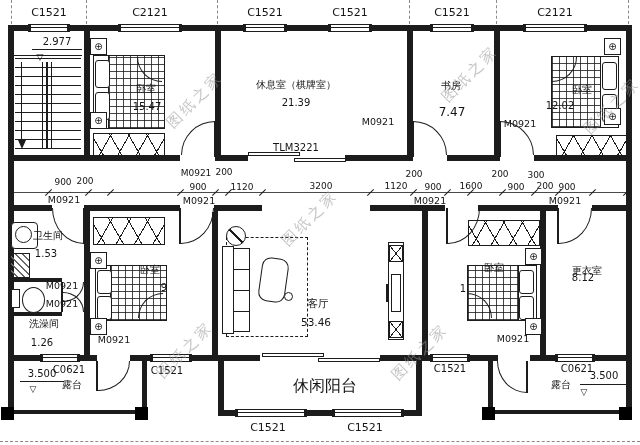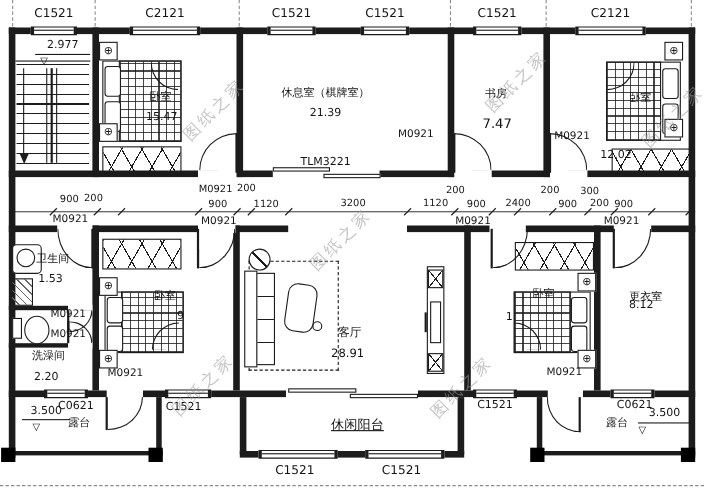--- a/index.html
+++ b/index.html
@@ -230,70 +230,70 @@
     <div class="lbl" style="left: 57px; top: 42px; font-size: 10px;">2.977</div>
     <div class="lbl" style="left: 40px; top: 57px; font-size: 9px;">▽</div>
     <div class="lbl under" style="left: 146px; top: 89px; font-size: 10px;">卧室</div>
     <div class="lbl" style="left: 147px; top: 107px; font-size: 10px;">15.47</div>
     <div class="lbl" style="left: 296px; top: 85px; font-size: 10px;">休息室（棋牌室）</div>
     <div class="lbl" style="left: 296px; top: 103px; font-size: 10px;">21.39</div>
     <div class="lbl" style="left: 296px; top: 148px; font-size: 10px;">TLM3221</div>
     <div class="lbl" style="left: 451px; top: 86px; font-size: 10px;">书房</div>
     <div class="lbl" style="left: 452px; top: 112px; font-size: 12px;">7.47</div>
     <div class="lbl under" style="left: 582px; top: 90px; font-size: 10px;">卧室</div>
-    <div class="lbl" style="left: 560px; top: 106px; font-size: 10px; margin-top: 36px;">12.02</div>
+    <div class="lbl" style="left: 560px; top: 106px; font-size: 10px;">12.02</div>
     <div class="lbl" style="left: 378px; top: 122px; font-size: 9.5px;">M0921</div>
     <div class="lbl" style="left: 520px; top: 124px; font-size: 9.5px;">M0921</div>
     <div class="lbl" style="left: 196px; top: 173px; font-size: 9px;">M0921</div>
     <div class="lbl" style="left: 224px; top: 172px; font-size: 9px;">200</div>
     <div class="lbl" style="left: 414px; top: 174px; font-size: 9px;">200</div>
     <div class="lbl" style="left: 500px; top: 174px; font-size: 9px;">200</div>
     <div class="lbl" style="left: 536px; top: 175px; font-size: 9px;">300</div>
     <div class="lbl" style="left: 63px; top: 182px; font-size: 9px;">900</div>
     <div class="lbl" style="left: 85px; top: 181px; font-size: 9px;">200</div>
     <div class="lbl" style="left: 198px; top: 187px; font-size: 9px;">900</div>
     <div class="lbl" style="left: 242px; top: 187px; font-size: 9px;">1120</div>
     <div class="lbl" style="left: 321px; top: 186px; font-size: 9px;">3200</div>
     <div class="lbl" style="left: 396px; top: 186px; font-size: 9px;">1120</div>
     <div class="lbl" style="left: 433px; top: 187px; font-size: 9px;">900</div>
-    <div class="lbl" style="left: 471px; top: 186px; font-size: 9px;">2400</div>
+    <div class="lbl" style="left: 471px; top: 186px; font-size: 9px;">1600</div>
     <div class="lbl" style="left: 516px; top: 187px; font-size: 9px;">900</div>
     <div class="lbl" style="left: 545px; top: 186px; font-size: 9px;">200</div>
     <div class="lbl" style="left: 567px; top: 187px; font-size: 9px;">900</div>
     <div class="lbl" style="left: 64px; top: 200px; font-size: 9.5px;">M0921</div>
     <div class="lbl" style="left: 199px; top: 201px; font-size: 9.5px;">M0921</div>
     <div class="lbl" style="left: 430px; top: 201px; font-size: 9.5px;">M0921</div>
     <div class="lbl" style="left: 565px; top: 201px; font-size: 9.5px;">M0921</div>
     <div class="lbl" style="left: 48px; top: 236px; font-size: 10px;">卫生间</div>
     <div class="lbl" style="left: 46px; top: 254px; font-size: 10px;">1.53</div>
     <div class="lbl" style="left: 62px; top: 286px; font-size: 9.5px;">M0921</div>
     <div class="lbl" style="left: 62px; top: 304px; font-size: 9.5px;">M0921</div>
     <div class="lbl" style="left: 44px; top: 324px; font-size: 10px;">洗澡间</div>
-    <div class="lbl" style="left: 42px; top: 343px; font-size: 10px;">2.20</div>
+    <div class="lbl" style="left: 42px; top: 343px; font-size: 10px;">1.26</div>
     <div class="lbl under" style="left: 150px; top: 270px; font-size: 10px;">卧室</div>
     <div class="lbl" style="left: 164px; top: 288px; font-size: 10px;">9</div>
     <div class="lbl" style="left: 318px; top: 303px; font-size: 10.5px;">客厅</div>
-    <div class="lbl" style="left: 316px; top: 322px; font-size: 10.5px;">28.91</div>
+    <div class="lbl" style="left: 316px; top: 322px; font-size: 10.5px;">53.46</div>
     <div class="lbl under" style="left: 494px; top: 268px; font-size: 10px;">卧室</div>
     <div class="lbl" style="left: 463px; top: 289px; font-size: 10px;">1</div>
     <div class="lbl" style="left: 587px; top: 271px; font-size: 10px;">更衣室</div>
     <div class="lbl" style="left: 583px; top: 278px; font-size: 10px;">8.12</div>
     <div class="lbl" style="left: 114px; top: 340px; font-size: 9.5px;">M0921</div>
     <div class="lbl" style="left: 513px; top: 339px; font-size: 9.5px;">M0921</div>
     <div class="lbl" style="left: 42px; top: 374px; font-size: 10px;">3.500</div>
     <div class="lbl" style="left: 33px; top: 389px; font-size: 9px;">▽</div>
     <div class="lbl" style="left: 69px; top: 370px; font-size: 10px;">C0621</div>
     <div class="lbl" style="left: 72px; top: 385px; font-size: 10px;">露台</div>
     <div class="lbl" style="left: 167px; top: 371px; font-size: 10px;">C1521</div>
     <div class="lbl" style="left: 450px; top: 369px; font-size: 10px;">C1521</div>
     <div class="lbl" style="left: 577px; top: 369px; font-size: 10px;">C0621</div>
     <div class="lbl" style="left: 561px; top: 385px; font-size: 10px;">露台</div>
     <div class="lbl" style="left: 604px; top: 376px; font-size: 10px;">3.500</div>
     <div class="lbl" style="left: 584px; top: 392px; font-size: 9px;">▽</div>
-    <div class="lbl" style="left: 325px; top: 386px; font-size: 12px; text-decoration: underline;">休闲阳台</div>
+    <div class="lbl" style="left: 325px; top: 386px; font-size: 16px;">休闲阳台</div>
     <div class="lbl" style="left: 268px; top: 427px; font-size: 11px;">C1521</div>
     <div class="lbl" style="left: 365px; top: 427px; font-size: 11px;">C1521</div>
     <div class="wm" style="left: 195px; top: 100px;">图纸之家</div>
     <div class="wm" style="left: 470px; top: 74px;">图纸之家</div>
     <div class="wm" style="left: 612px; top: 106px;">图纸之家</div>
     <div class="wm" style="left: 310px; top: 218px;">图纸之家</div>
     <div class="wm" style="left: 185px; top: 350px;">图纸之家</div>
     <div class="wm" style="left: 420px; top: 352px;">图纸之家</div>
   </div>
 

